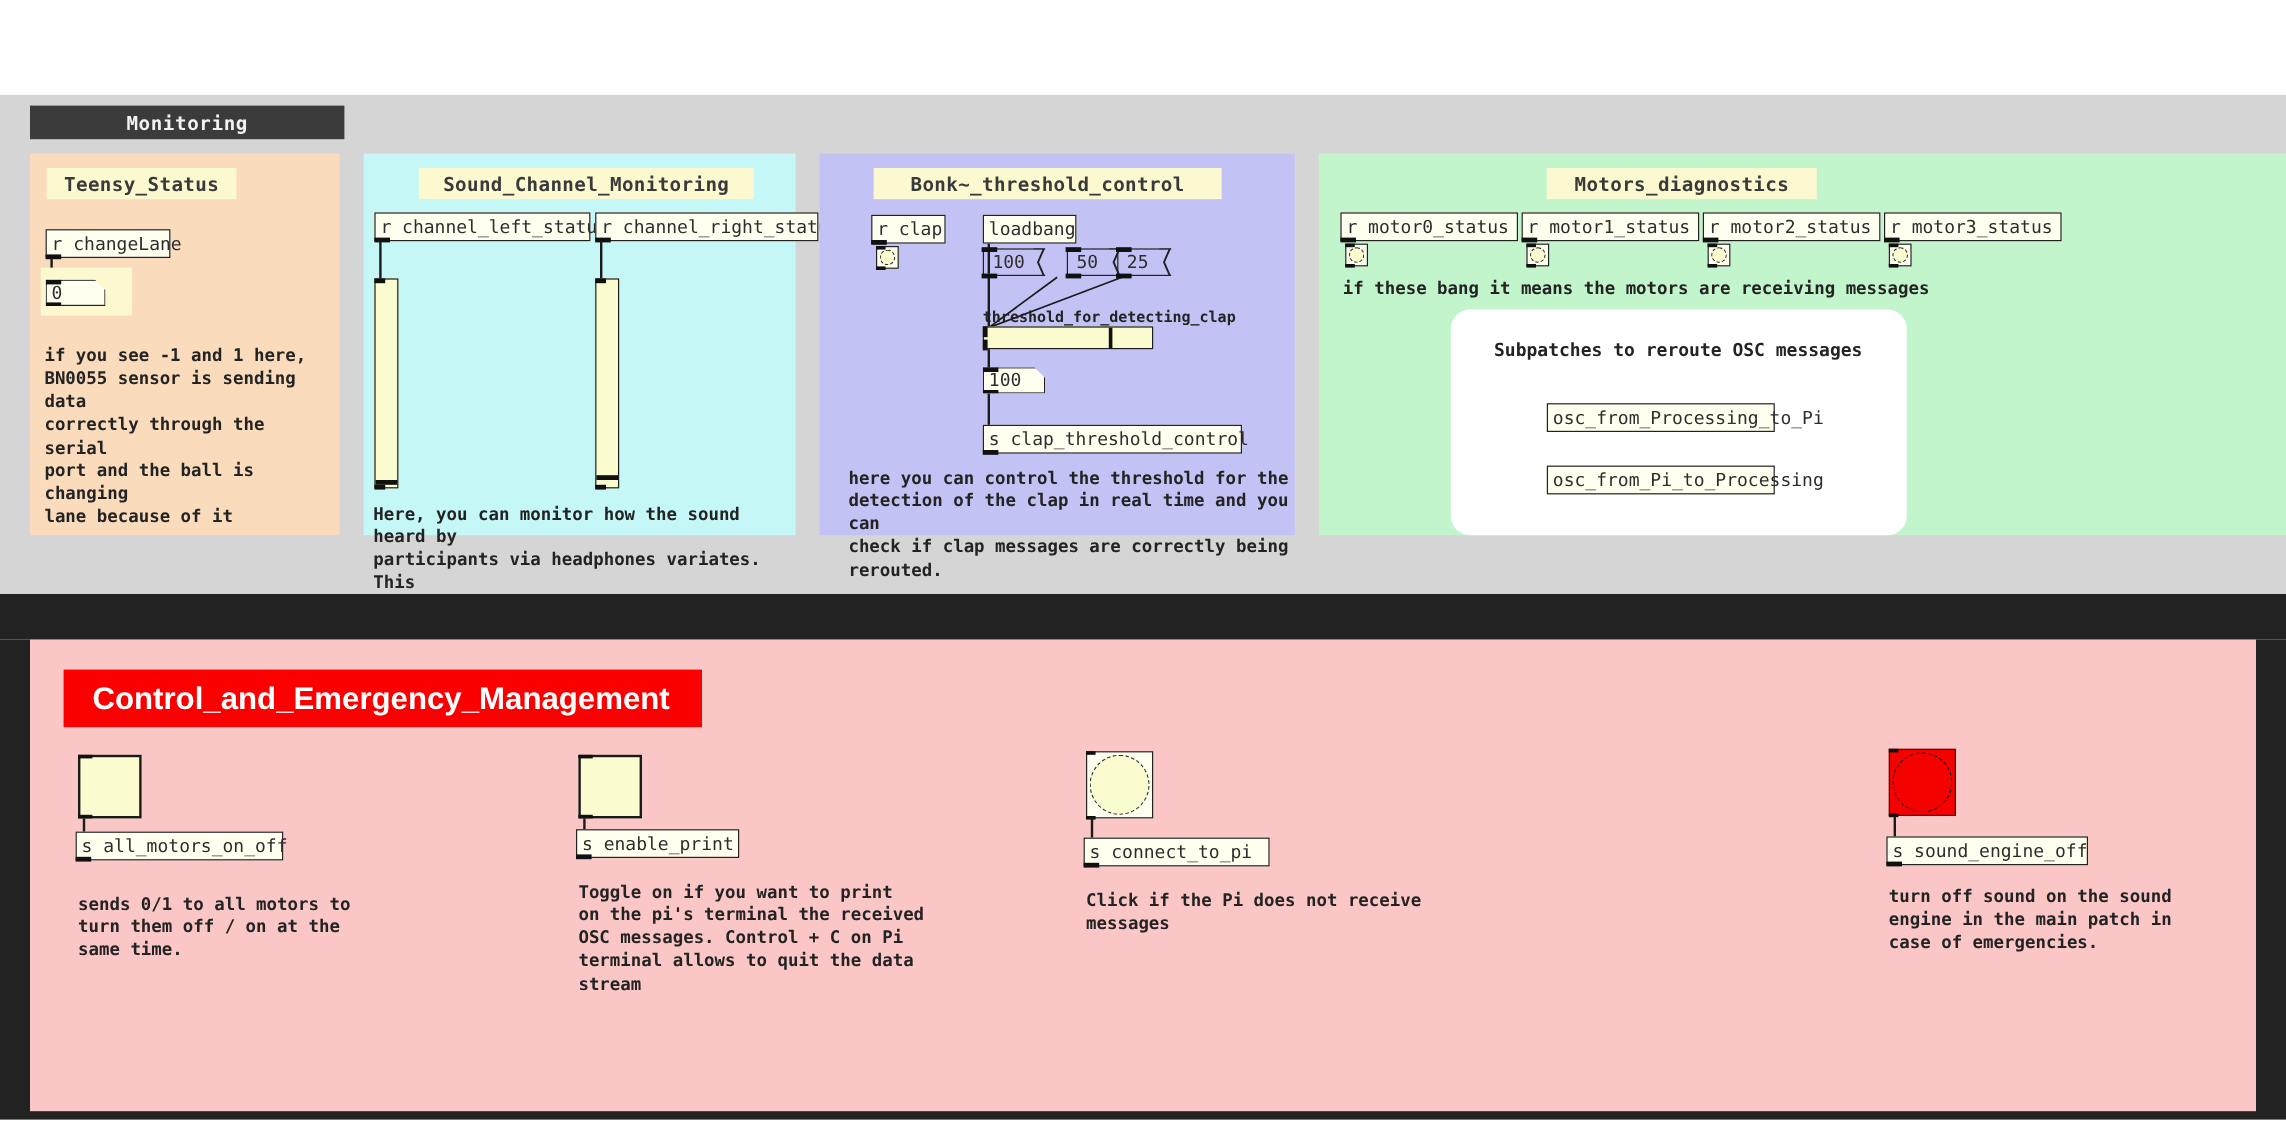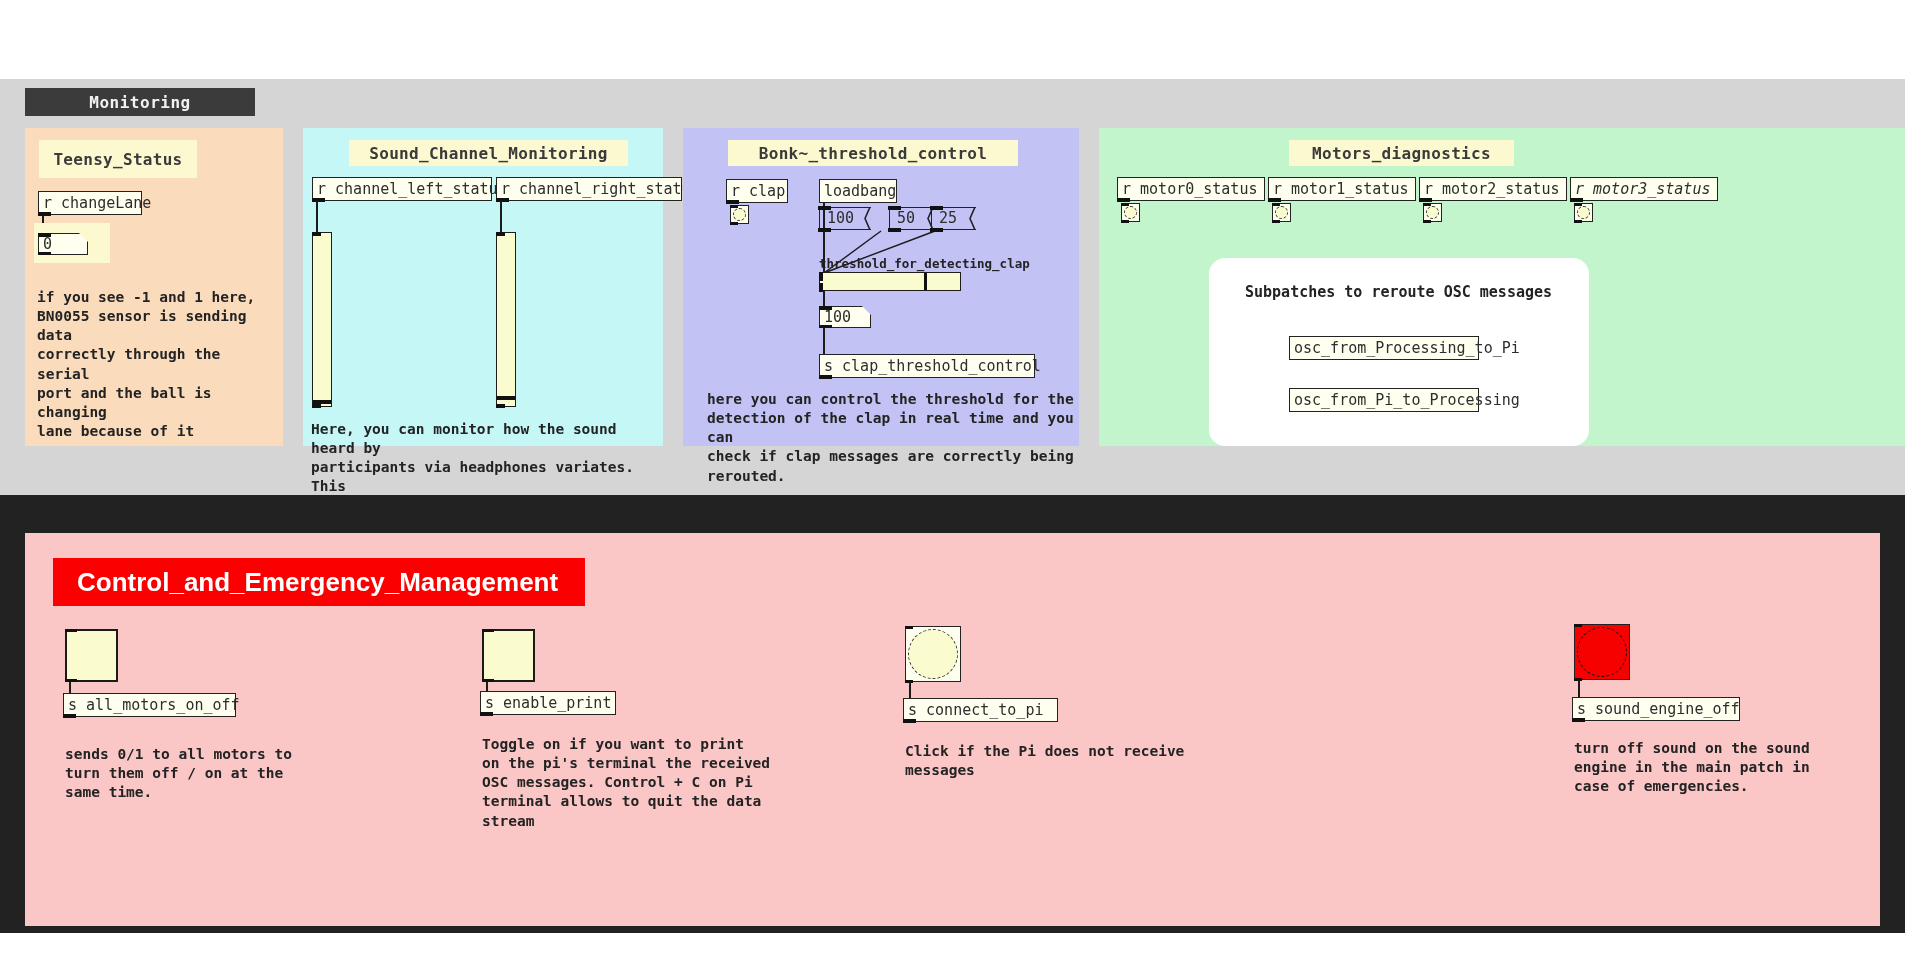--- a/index.html
+++ b/index.html
@@ -22,21 +22,21 @@
     font-size: 35px; font-weight: bold; color: #2b2b2b;
     letter-spacing: -0.3px; white-space: nowrap;
   }
 
   
   .mon-region {
     position: absolute; left: 0; top: 79px; width: 1905px; height: 416px;
     background: #d5d5d5;
   }
   .mon-tab {
-    position: absolute; left: 25px; top: 9px; width: 230px; height: 28px;
+    position: absolute; left: 25px; top: 9px; width: 262px; height: 28px;
     background: #3b3b3b; color: #f2f2f2;
     font-family: "DejaVu Sans Mono", monospace;
     font-size: 16px; font-weight: bold;
     display: flex; align-items: center; justify-content: center;
     letter-spacing: 0.5px;
   }
 
   
   .panel { position: absolute; }
   .panel-title {
@@ -226,21 +226,21 @@
 <body>
 
 <div id="app">
 
 
   <div class="mon-region">
 
     <div class="mon-tab">Monitoring</div>
 
     <div class="panel p-teensy">
-      <div class="panel-title" style="left:14px; top:12px; width:158px; height:38px;">Teensy_Status</div>
+      <div class="panel-title" style="left:14px; top:12px; width:158px; height:26px;">Teensy_Status</div>
 
       <div class="obj" style="left:13px; top:63px; width:104px; height:24px;">r changeLane</div>
 
       <div class="cord cord-v" style="left:17px; top:87px; height:28px;"></div>
 
       <div class="panel-title" style="left:9px; top:95px; width:76px; height:40px; background:#fcf8cf;"></div>
 
       <div class="numbox" style="left:13px; top:105px; width:50px; height:22px;">0</div>
 
       <div class="cmt" style="left:12px; top:160px; width:240px;">if you see -1 and 1 here,
@@ -349,25 +349,26 @@
       <div class="obj" style="left:169px; top:49px; width:148px; height:24px;">r motor1_status</div>
       <div class="bng" style="left:173px; top:75px; width:19px; height:19px;">
         <div class="circ"></div>
       </div>
 
       <div class="obj" style="left:320px; top:49px; width:148px; height:24px;">r motor2_status</div>
       <div class="bng" style="left:324px; top:75px; width:19px; height:19px;">
         <div class="circ"></div>
       </div>
 
-      <div class="obj" style="left:471px; top:49px; width:148px; height:24px;font-style:italic;">r motor3_status</div>
+      <div class="obj" style="left:471px; top:49px; width:148px; height:24px;">r motor3_status</div>
       <div class="bng" style="left:475px; top:75px; width:19px; height:19px;">
         <div class="circ"></div>
       </div>
 
+      <div class="cmt" style="left:20px; top:104px;">if these bang it means the motors are receiving messages</div>
 
       <div class="subcanvas" style="left:110px; top:130px; width:380px; height:188px;border-radius:16px;">
         <div class="cmt" style="left:36px; top:25px; font-size:15px;">Subpatches to reroute OSC messages</div>
 
         <div class="obj noinlet" style="left:80px; top:78px; width:190px; height:24px;">osc_from_Processing_to_Pi</div>
 
         <div class="obj noinlet" style="left:80px; top:130px; width:190px; height:24px;">osc_from_Pi_to_Processing</div>
       </div>
     </div>
   </div>

